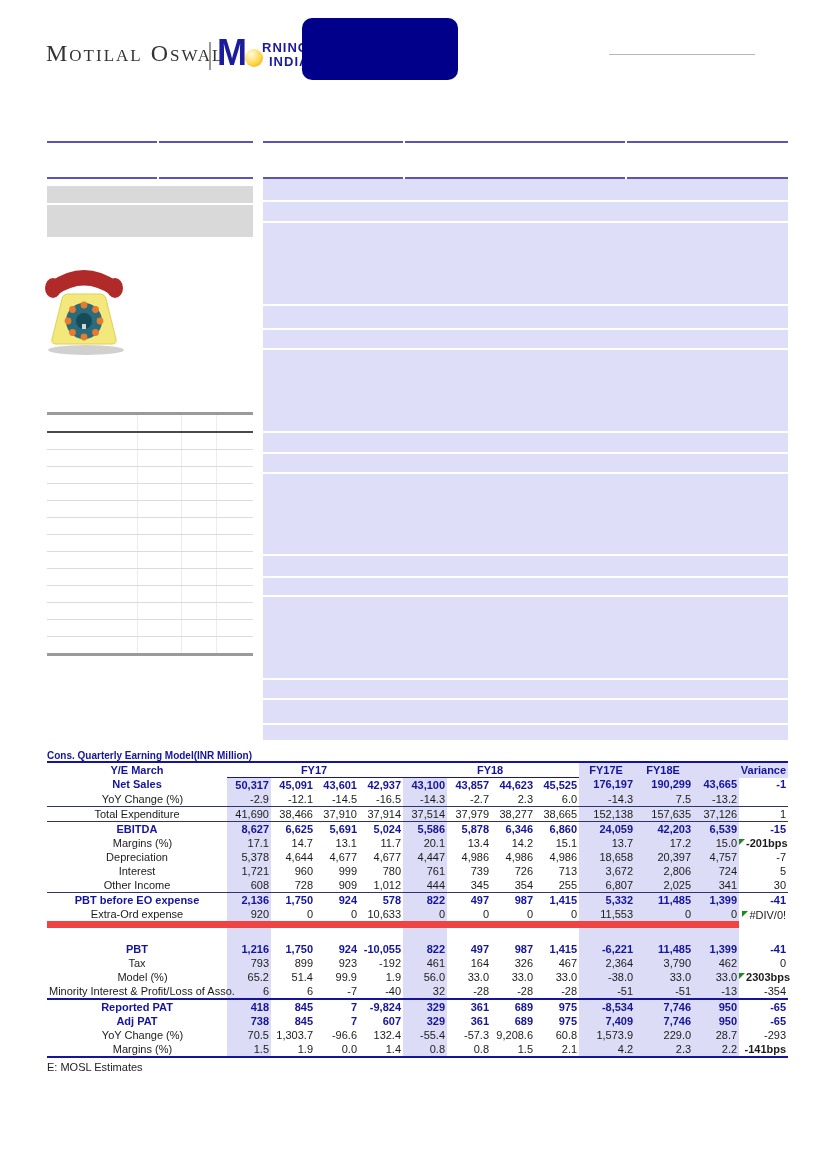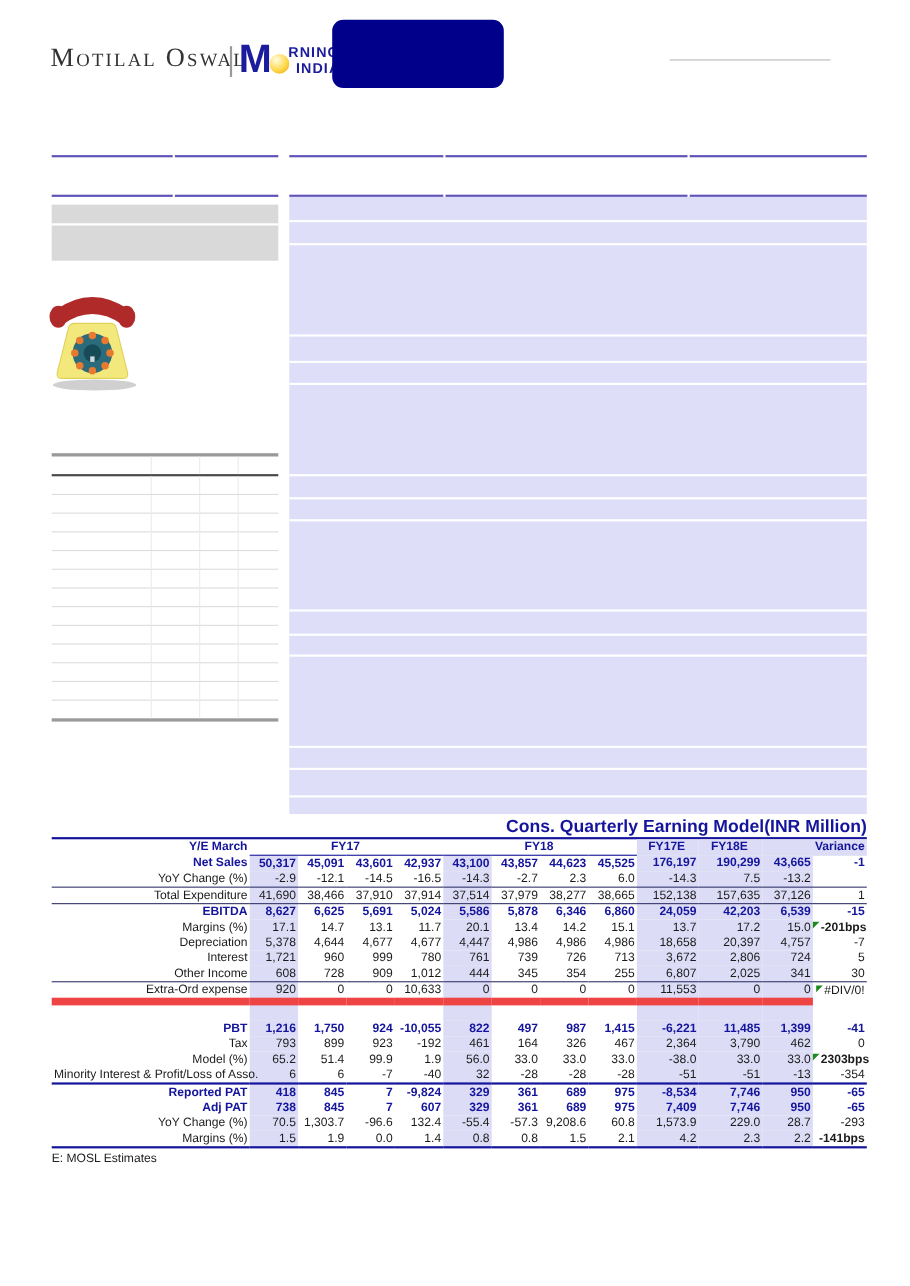--- a/index.html
+++ b/index.html
@@ -32,28 +32,28 @@
   .skel-row{display:flex;height:16px;border-bottom:1px solid #dcdcdc;}
   .skel-row.hdr{border-bottom:2px solid #4a4a4a;}
   .skel-row.last{border-bottom:3px solid #9a9a9a;}
   .skel-cell{border-right:1px solid #ececec;}
   .skel-cell:last-child{border-right:none;}
   .skel-cell.c1{width:90px;}.skel-cell.c2{width:43px;}
   .skel-cell.c3{width:34px;}.skel-cell.c4{flex:1;}
 
   
   .tbl-wrap{left:47px;top:746px;width:741px;}
-  .tbl-title-row{display:flex;justify-content:flex-end;align-items:flex-end;
+  .tbl-title-row{display:flex;justify-content:flex-start;align-items:flex-end;
                  height:15px;border-bottom:2px solid #14149c;
-                 font-size:16px;font-weight:bold;color:#14149c;}
+                 font-size:10px;font-weight:bold;color:#14149c;}
   table{border-collapse:collapse;table-layout:fixed;width:741px;}
   th,td{font-size:11px;height:14px;line-height:13px;padding:0 2px 0 0;
         white-space:nowrap;overflow:visible;}
   th{font-weight:bold;color:#14149c;}
-  .lab{text-align:right;padding-left:2px;}
+  .lab{text-align:center;padding-left:2px;}
   .num{text-align:right;}
   .ctr{text-align:center;}
   .band{background:#dcdcf6;}
   .group-underline{border-bottom:1.5px solid #14149c;}
   tr.hdr2 th{border-bottom:2px solid #14149c;}
   tr.bold td{font-weight:bold;color:#14149c;}
   tr.normal td{color:#1b1b1b;}
   tr.b-thin td{border-bottom:1px solid #33336b;}
   tr.b-strong td{border-bottom:2px solid #14149c;}
   tr.b-bottom td{border-bottom:2px solid #14149c;}
@@ -370,20 +370,35 @@
           <td class="num">1,012</td>
           <td class="num band">444</td>
           <td class="num">345</td>
           <td class="num">354</td>
           <td class="num">255</td>
           <td class="num band">6,807</td>
           <td class="num band">2,025</td>
           <td class="num band">341</td>
           <td class="num">30</td>
         </tr>
+        <tr class="bold">
+          <td class="lab">PBT before EO expense</td>
+          <td class="num band">2,136</td>
+          <td class="num">1,750</td>
+          <td class="num">924</td>
+          <td class="num">578</td>
+          <td class="num band">822</td>
+          <td class="num">497</td>
+          <td class="num">987</td>
+          <td class="num">1,415</td>
+          <td class="num band">5,332</td>
+          <td class="num band">11,485</td>
+          <td class="num band">1,399</td>
+          <td class="num">-41</td>
+        </tr>
         <tr class="normal">
           <td class="lab pb">Extra-Ord expense</td>
           <td class="num band pb">920</td>
           <td class="num pb">0</td>
           <td class="num pb">0</td>
           <td class="num pb">10,633</td>
           <td class="num band pb">0</td>
           <td class="num pb">0</td>
           <td class="num pb">0</td>
           <td class="num pb">0</td>

